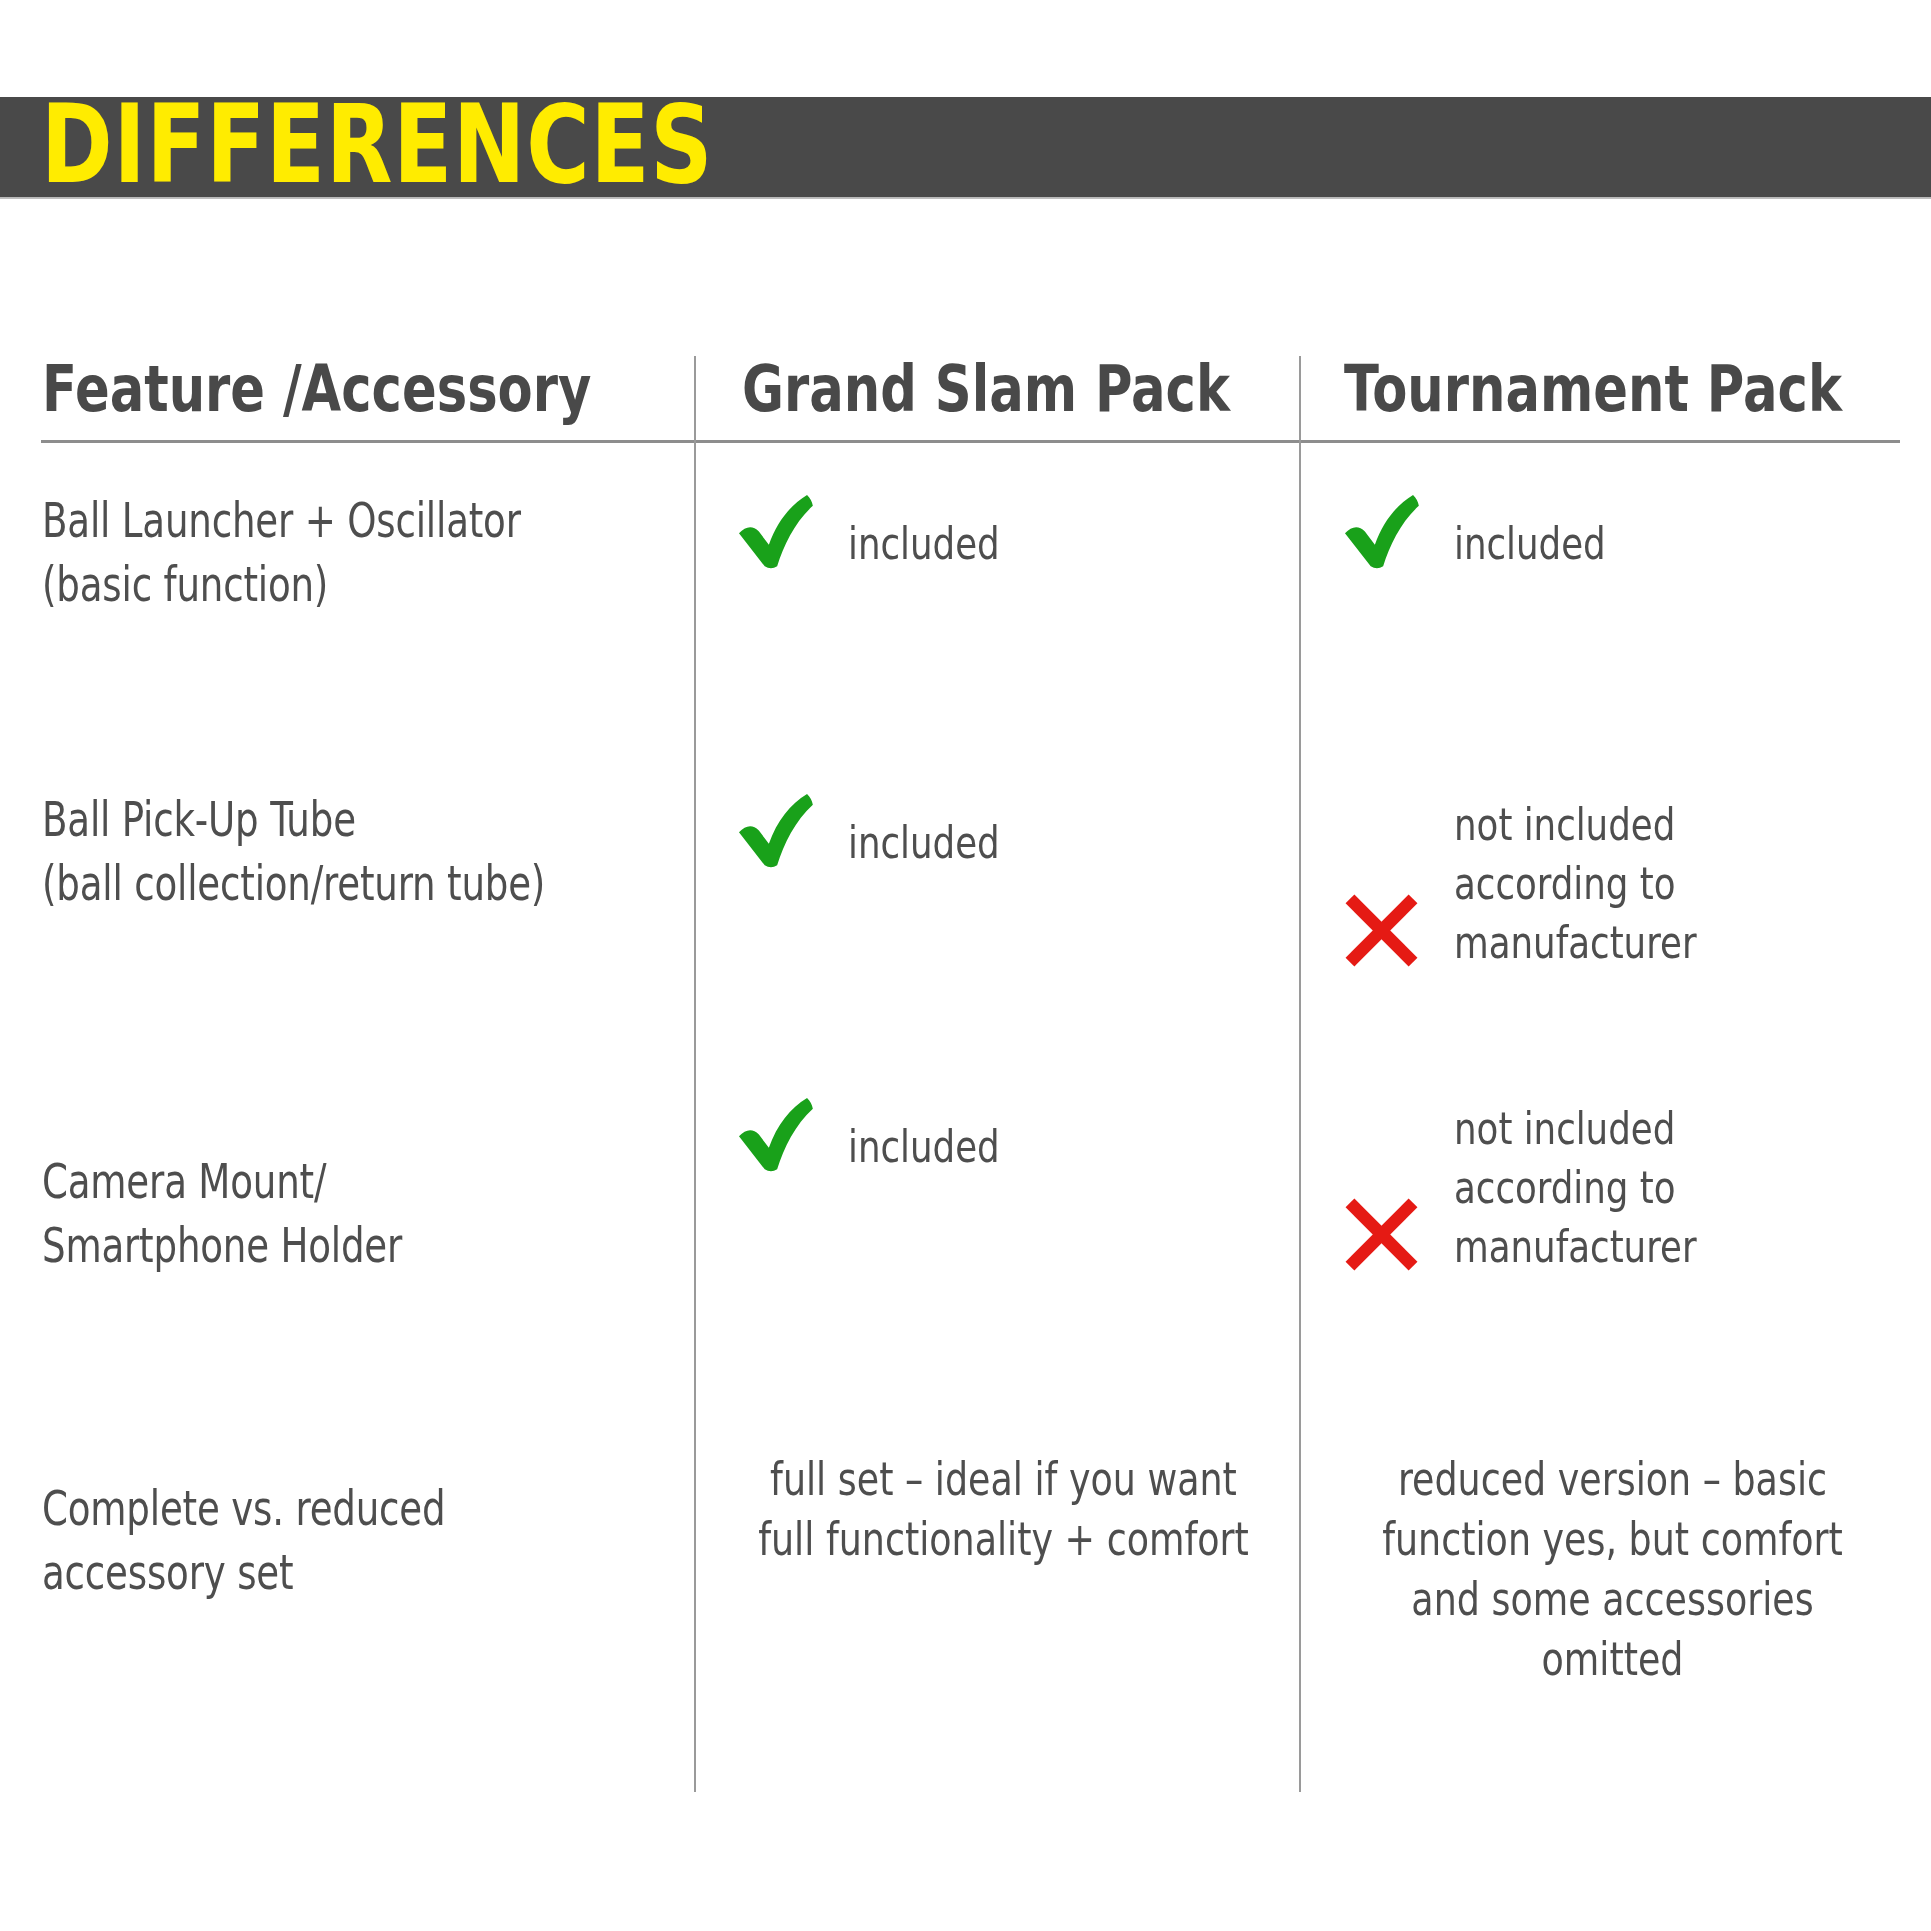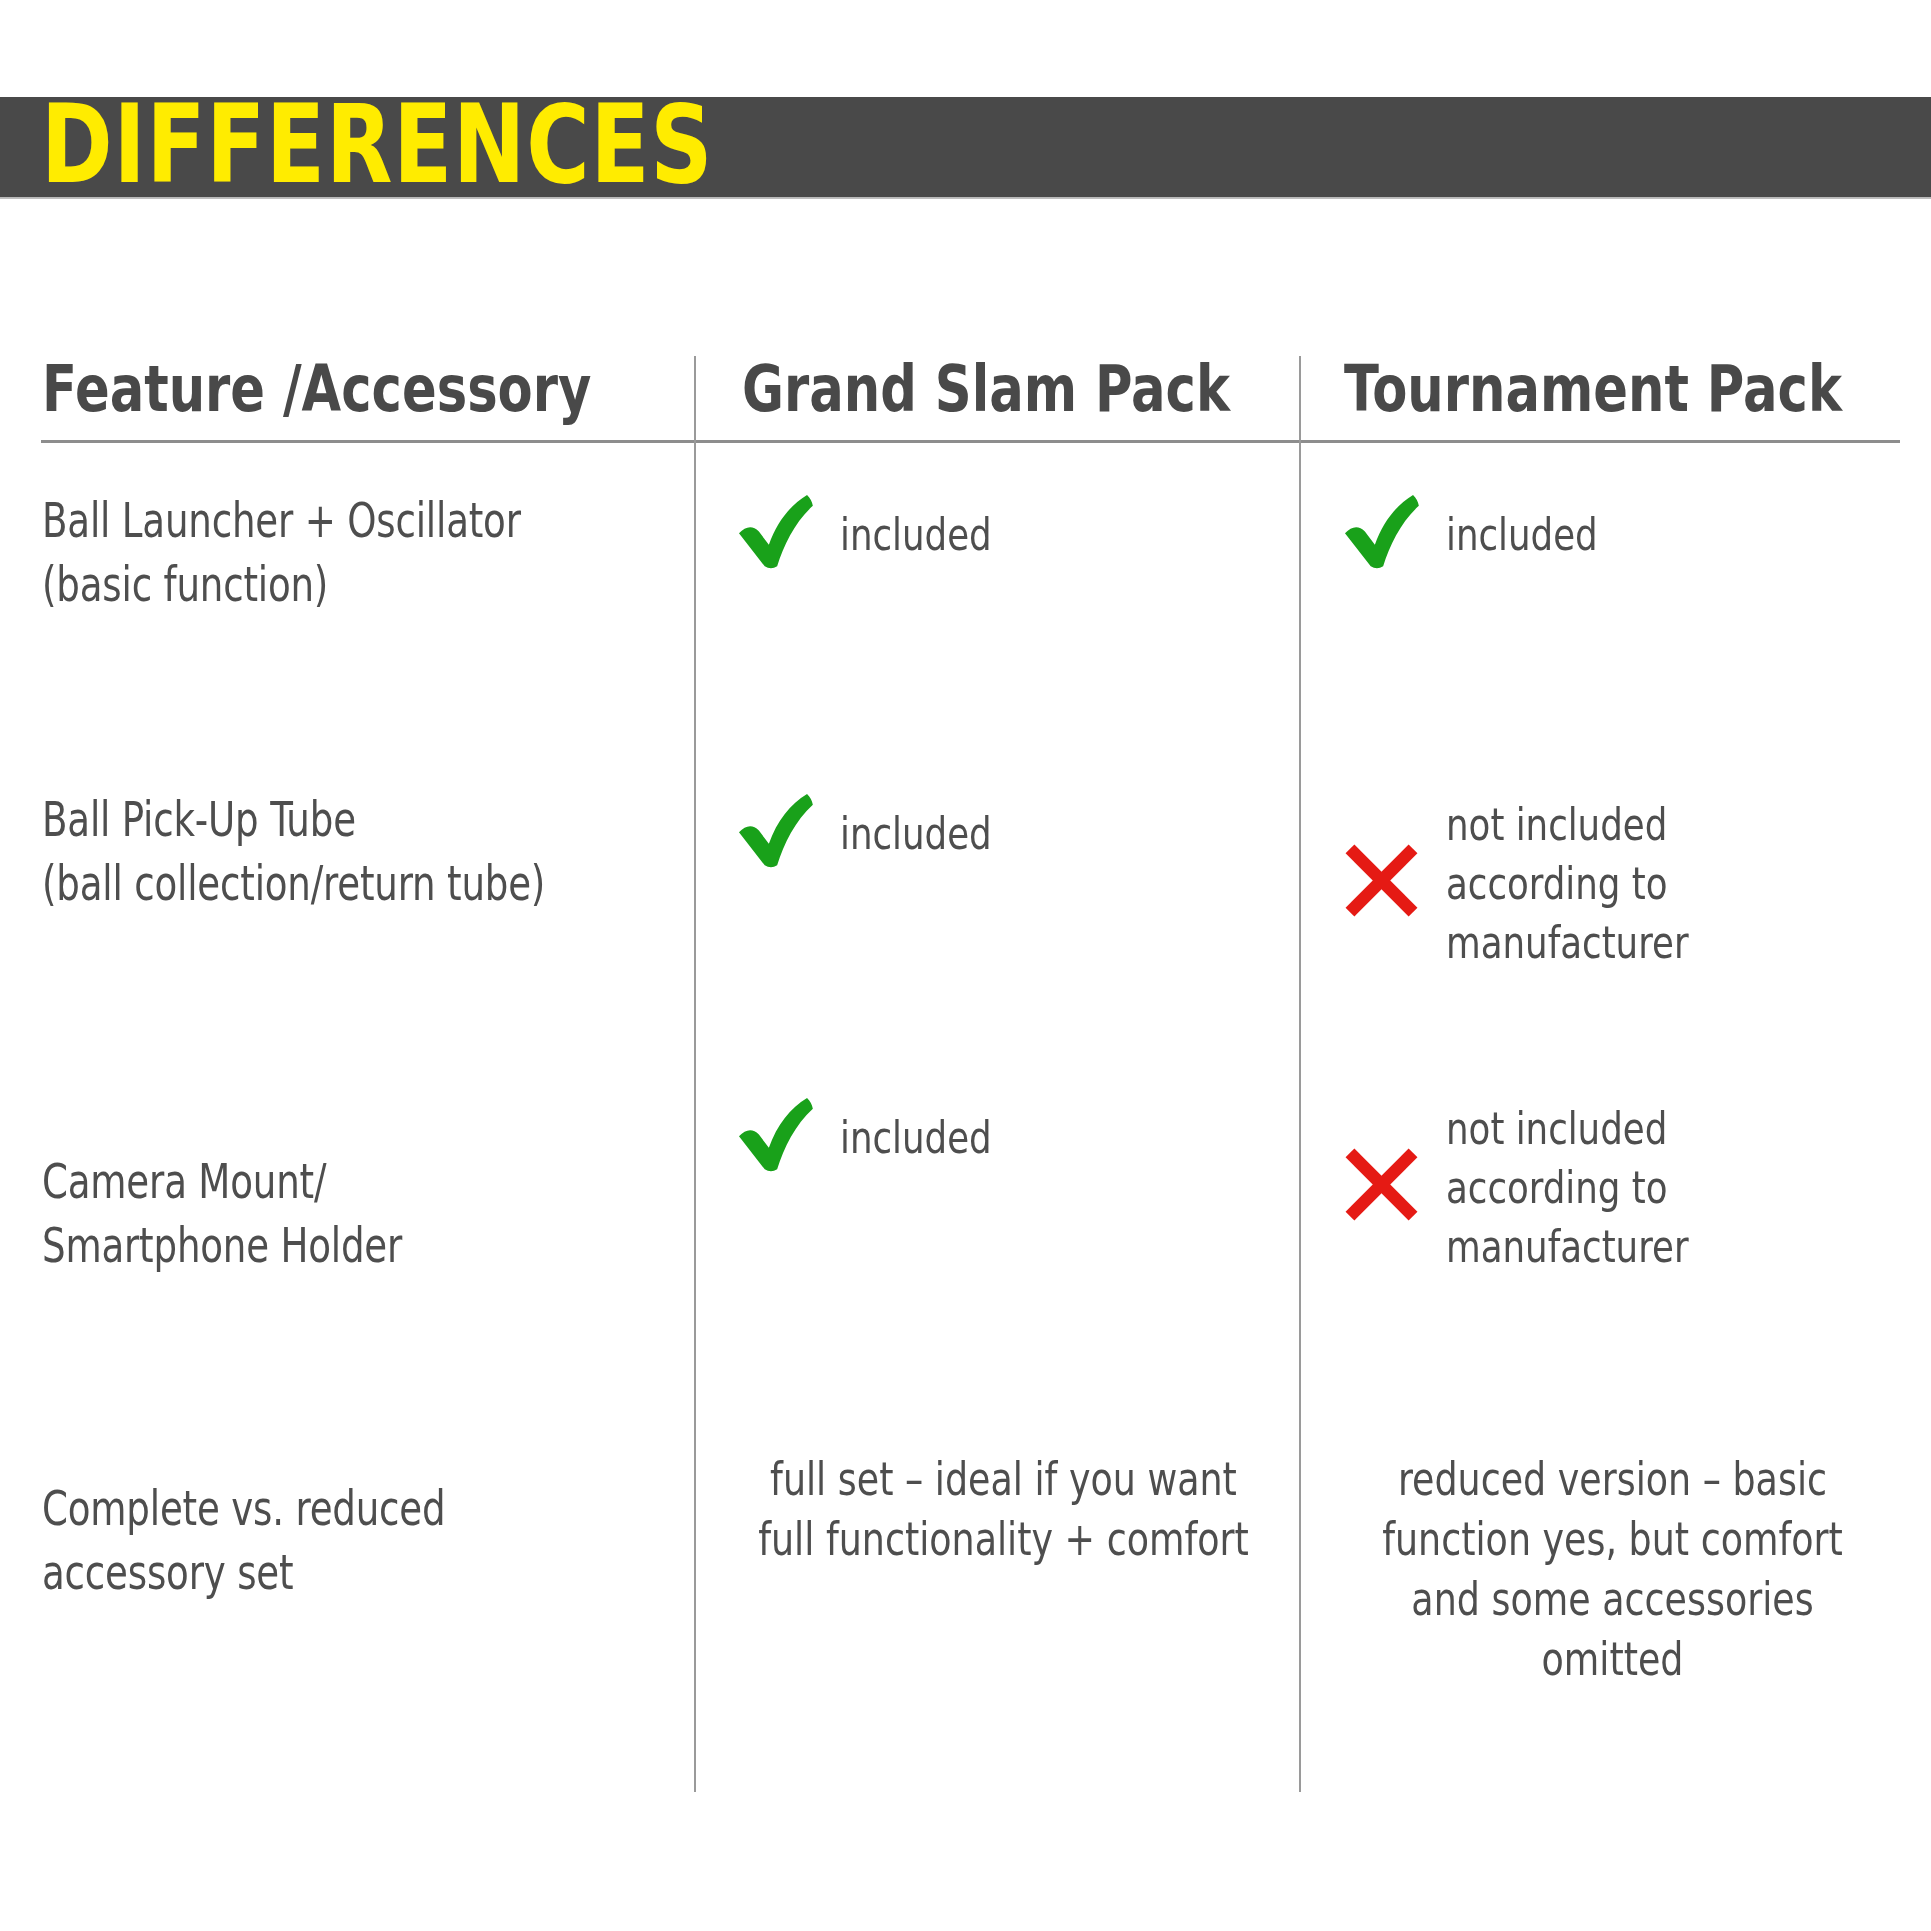--- a/index.html
+++ b/index.html
@@ -111,22 +111,22 @@
     line-height: 64px;
     font-weight: 300;
     letter-spacing: -0.2px;
     transform: scaleX(0.86);
     transform-origin: left top;
   }
 
   .cell-status {
     position: absolute;
     display: flex;
-    align-items: center;
-    gap: 23px;
+    align-items: flex-end;
+    gap: 31px;
   }
   .cell-status.col2 { left: 734px; width: 541px; }
   .cell-status.col3 { left: 1340px; width: 550px; }
 
   .mark {
     flex: 0 0 auto;
     width: 83px;
     height: 83px;
     margin-top: 1.9px;
   }

